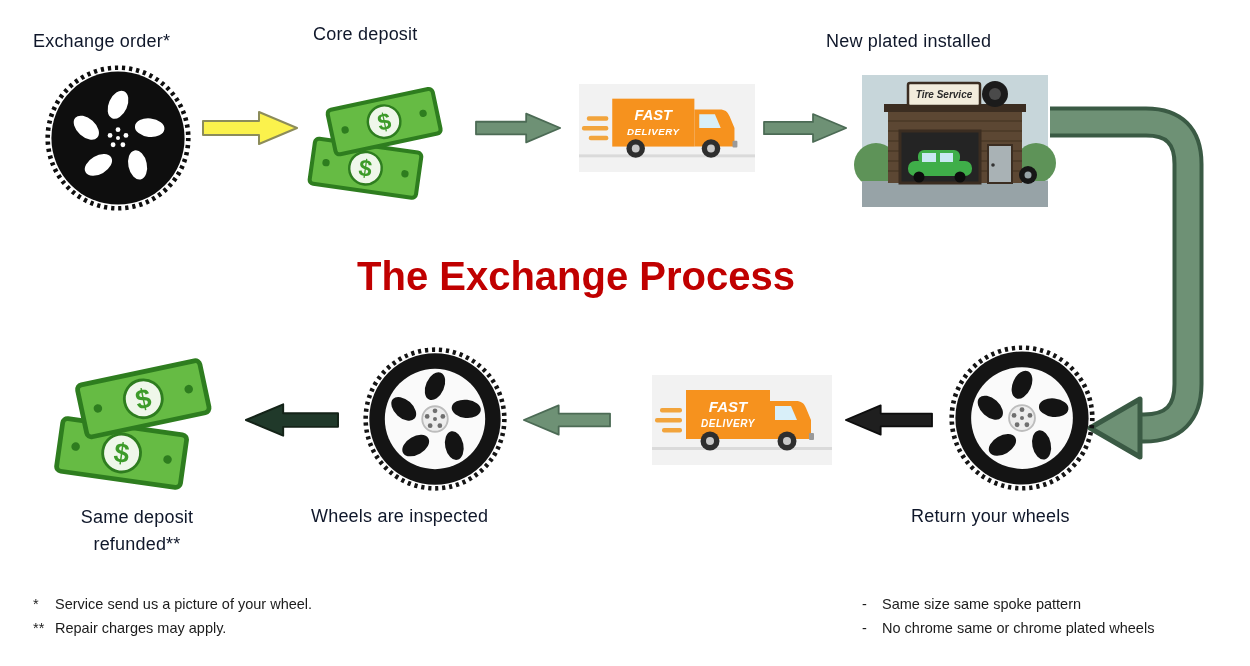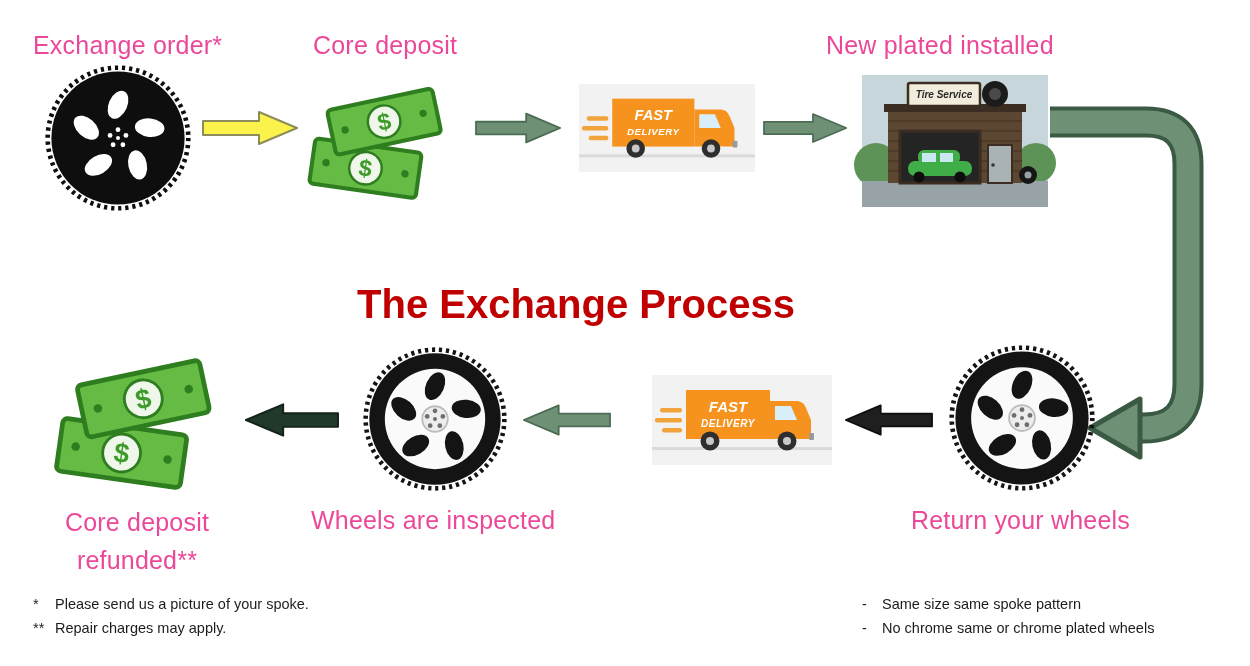--- a/index.html
+++ b/index.html
@@ -2,27 +2,27 @@
 <html><head>
 <meta charset="utf-8">
 <style>
   html,body { margin:0; padding:0; background:#ffffff; }
   .canvas {
     position:relative; width:1250px; height:666px; background:#ffffff;
     font-family:"Liberation Sans", sans-serif; overflow:hidden; color:#151515;
   }
   .abs { position:absolute; }
   .label {
-    position:absolute; font-size:25px; font-weight:500; color:#ec4899;
+    position:absolute; font-size:18px; font-weight:500; color:#0f172a;
     letter-spacing:.2px; white-space:nowrap;
   }
   .label.wrap { white-space:normal; text-align:center; line-height:1.5; }
   .title {
     position:absolute; left:576px; top:254px; transform:translateX(-50%);
-    font-size:40px; font-weight:700; color:#C00000; white-space:nowrap;margin-top:28px;
+    font-size:40px; font-weight:700; color:#C00000; white-space:nowrap;
   }
   .fn { position:absolute; display:flex; flex-direction:column; gap:8px;
         font-size:14.5px; color:#1c1c1c; }
   .fn-row { display:flex; align-items:baseline; }
   .fn-marker { flex:none; width:22px; }
   .fn-marker.dash { width:20px; }
   svg.abs { display:block; overflow:visible; }
   svg text { font-family:"Liberation Sans", sans-serif; }
 </style>
 </head>
@@ -103,21 +103,21 @@
         <rect x="157" y="58" width="5" height="7" rx="1" fill="#9A9A9A"></rect>
         <circle cx="58" cy="66" r="9.5" fill="#2E2E2E"></circle>
           <circle cx="58" cy="66" r="4" fill="#C8C8C8"></circle>
         <circle cx="135" cy="66" r="9.5" fill="#2E2E2E"></circle>
           <circle cx="135" cy="66" r="4" fill="#C8C8C8"></circle>
       </symbol>
     </defs>
   </svg>
 
   <div class="label" style="left:33px; top:31px">Exchange order*</div>
-  <div class="label" style="left:313px; top:31px">Core deposit</div>
+  <div class="label" style="left:313px; top:24px">Core deposit</div>
   <div class="label" style="left:826px; top:31px">New plated installed</div>
 
   <svg class="abs" style="left:44px; top:64px; width:148px; height:148px" viewBox="0 0 160 160">
       <use href="#wheel-black"></use>
     </svg>
 
   <svg class="abs" style="left:203px; top:110px; width:96px; height:36px" viewBox="0 0 96 36">
     <polygon points="0,11 56,11 56,2 94,18 56,34 56,25 0,25" fill="#FBF24C" stroke="#8C8C5A" stroke-width="2" stroke-linejoin="round"></polygon>
   </svg>
 
@@ -199,28 +199,28 @@
     </svg>
 
   <svg class="abs" style="left:844px; top:402px; width:88px; height:36px" viewBox="0 0 96 36">
     <polygon points="96,11 40,11 40,2 2,18 40,34 40,25 96,25" fill="#1F1F1F" stroke="#0E0E0E" stroke-width="2" stroke-linejoin="round"></polygon>
   </svg>
 
   <svg class="abs" style="left:948px; top:344px; width:148px; height:148px" viewBox="0 0 160 160">
       <use href="#wheel-white"></use>
     </svg>
 
-  <div class="label wrap" style="left:37px; top:504px; width:200px">Core deposit refunded**</div>
+  <div class="label wrap" style="left:37px; top:504px; width:200px">Same deposit refunded**</div>
   <div class="label" style="left:311px; top:506px">Wheels are inspected</div>
   <div class="label" style="left:911px; top:506px">Return your wheels</div>
 
   <div class="fn" style="left:33px; top:596px">
     <div class="fn-row">
       <span class="fn-marker">*</span>
-      <span class="fn-text">Please send us a picture of your spoke.</span>
+      <span class="fn-text">Service send us a picture of your wheel.</span>
     </div>
     <div class="fn-row">
       <span class="fn-marker">**</span>
       <span class="fn-text">Repair charges may apply.</span>
     </div>
   </div>
 
   <div class="fn" style="left:862px; top:596px">
     <div class="fn-row">
       <span class="fn-marker dash">-</span>

